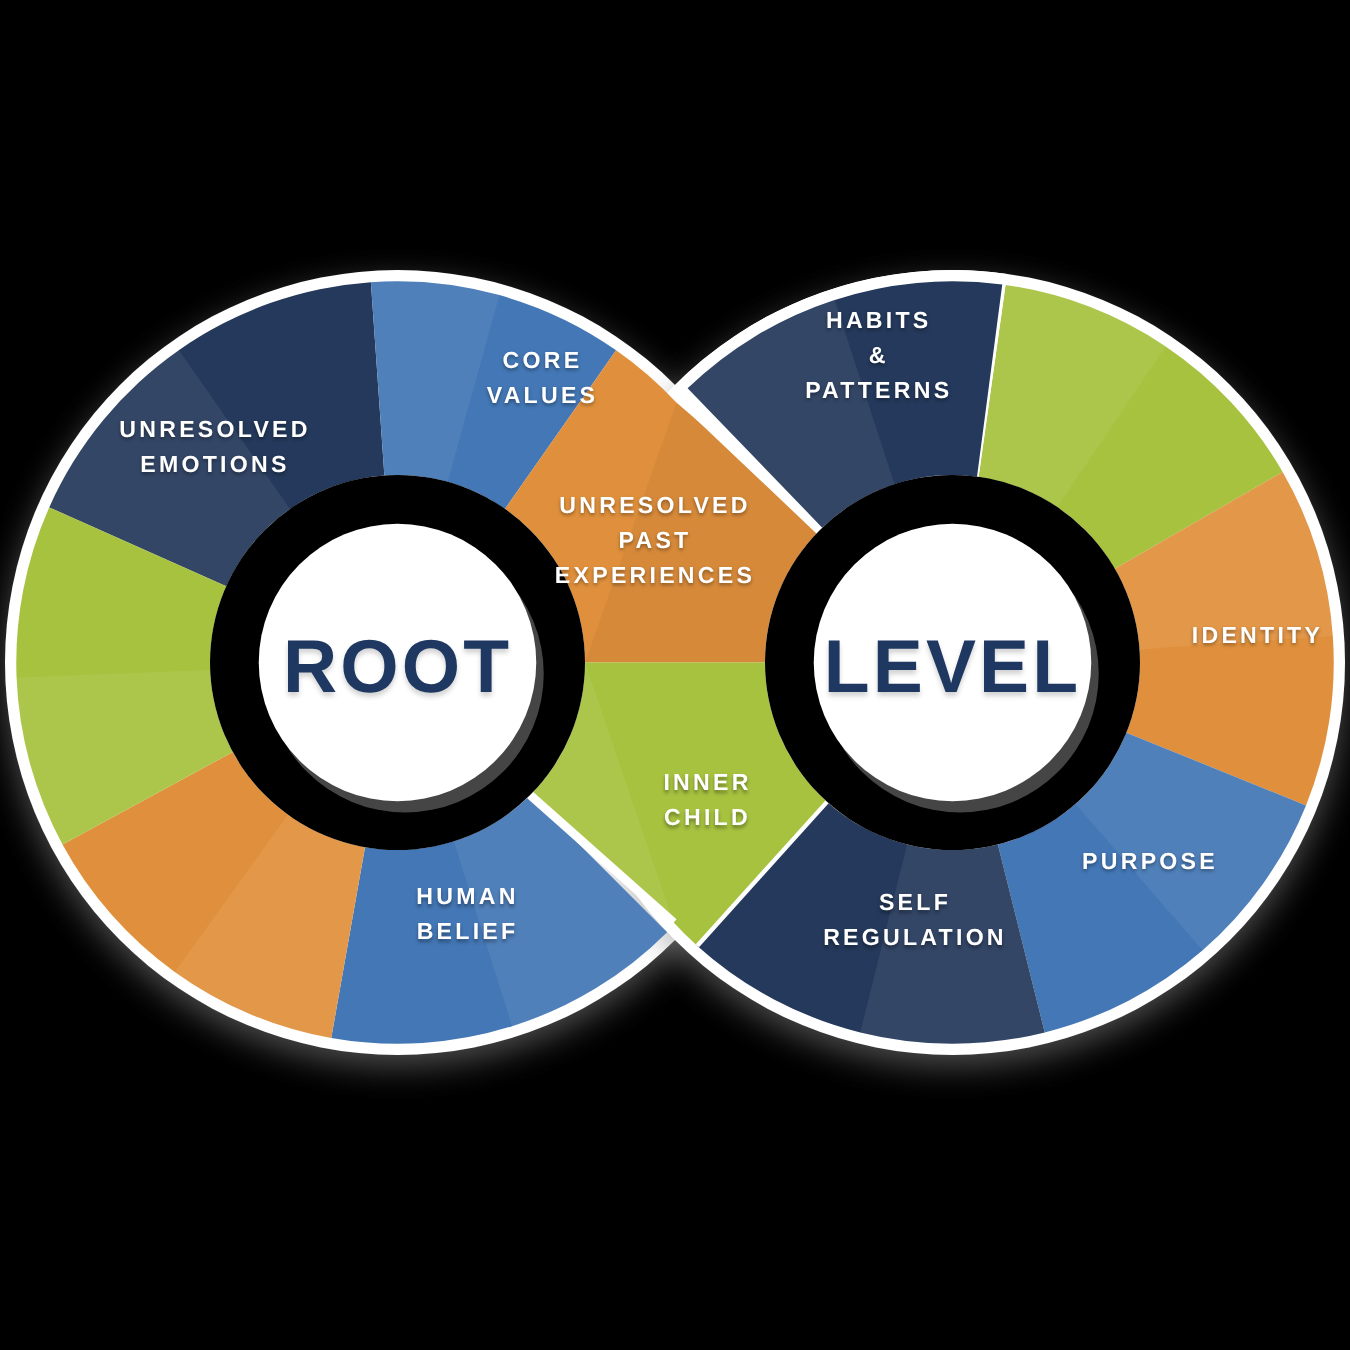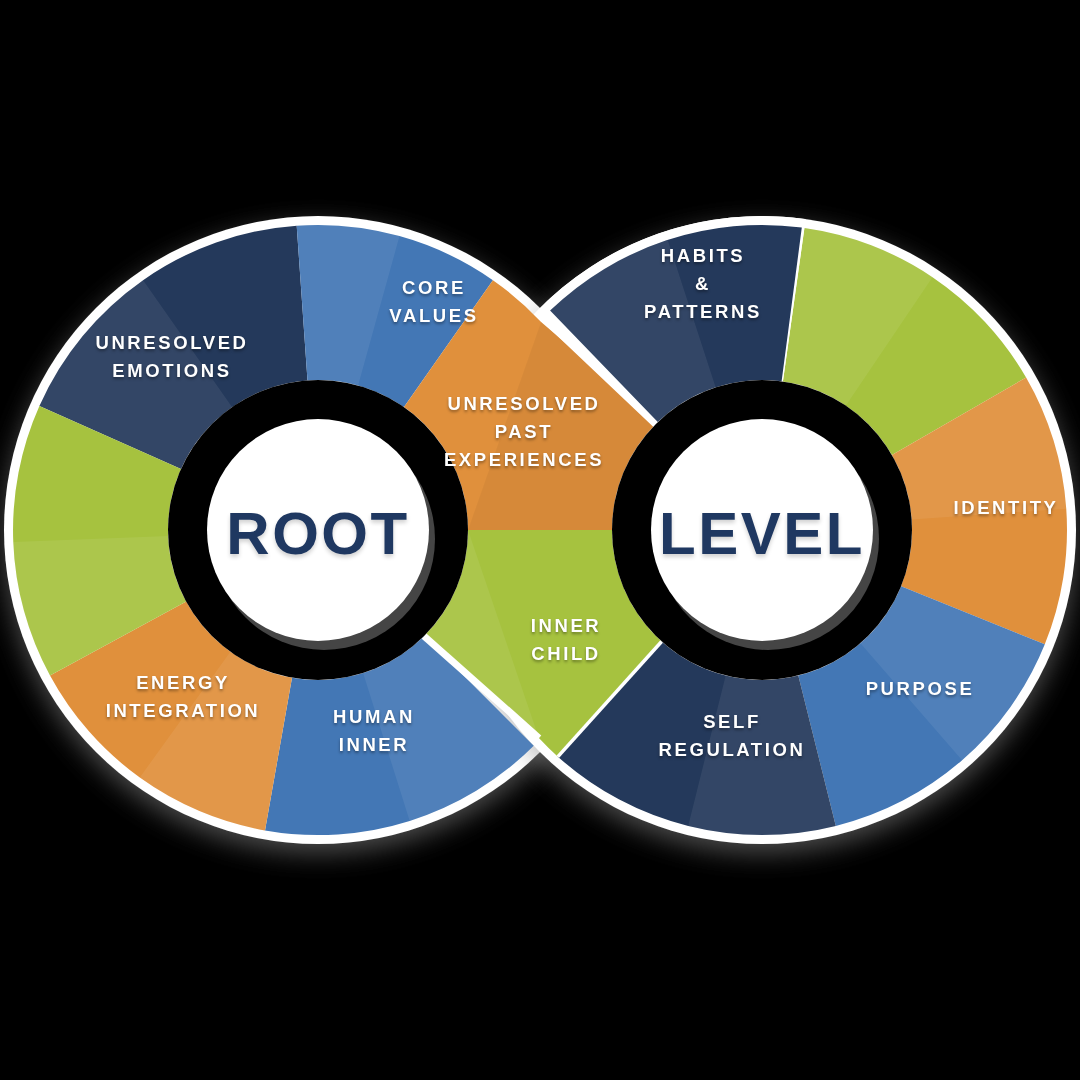--- a/index.html
+++ b/index.html
@@ -81,23 +81,21 @@
   </svg>
   <div id="label-layer">
       <div class="seg-label" style="left: 434px; top: 302px;">CORE
 VALUES</div>
       <div class="seg-label" style="left: 524px; top: 432px;">UNRESOLVED
 PAST
 EXPERIENCES</div>
       <div class="seg-label" style="left: 566px; top: 640px;">INNER
 CHILD</div>
       <div class="seg-label" style="left: 374px; top: 731px;">HUMAN
-INNER</div>
-      <div class="seg-label" style="left: 183px; top: 697px;">ENERGY
-INTEGRATION</div>
+BELIEF</div>
       <div class="seg-label" style="left: 172px; top: 357px;">UNRESOLVED
 EMOTIONS</div>
       <div class="wheel-title" style="left: 318px; top: 533px; color: rgb(31, 56, 97);">ROOT</div>
       <div class="seg-label" style="left: 703px; top: 284px;">HABITS
 &amp;
 PATTERNS</div>
       <div class="seg-label" style="left: 982px; top: 508px; margin-left: 24px;">IDENTITY</div>
       <div class="seg-label" style="left: 920px; top: 689px; text-align: center;">PURPOSE</div>
       <div class="seg-label" style="left: 732px; top: 736px;">SELF
 REGULATION</div>

